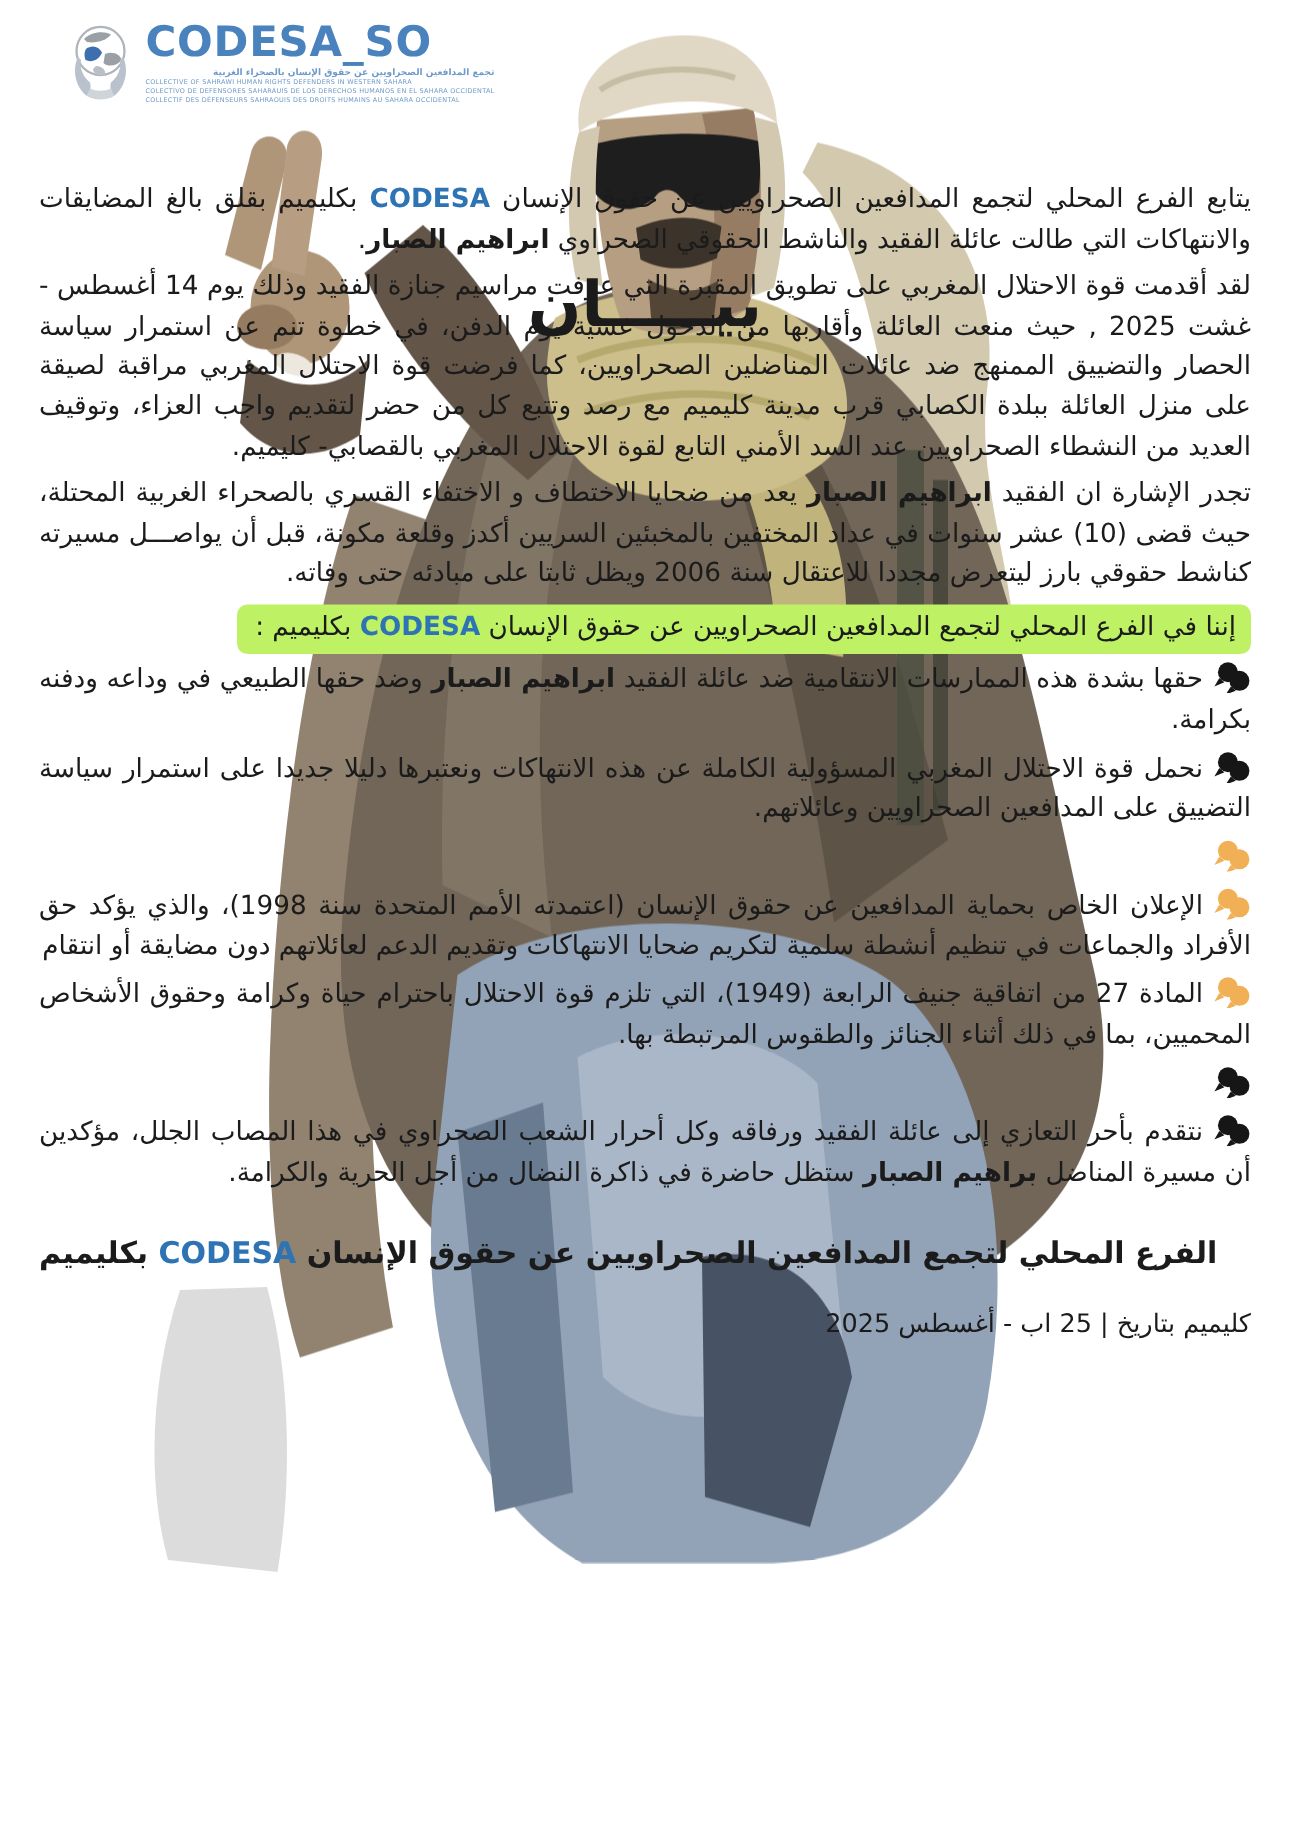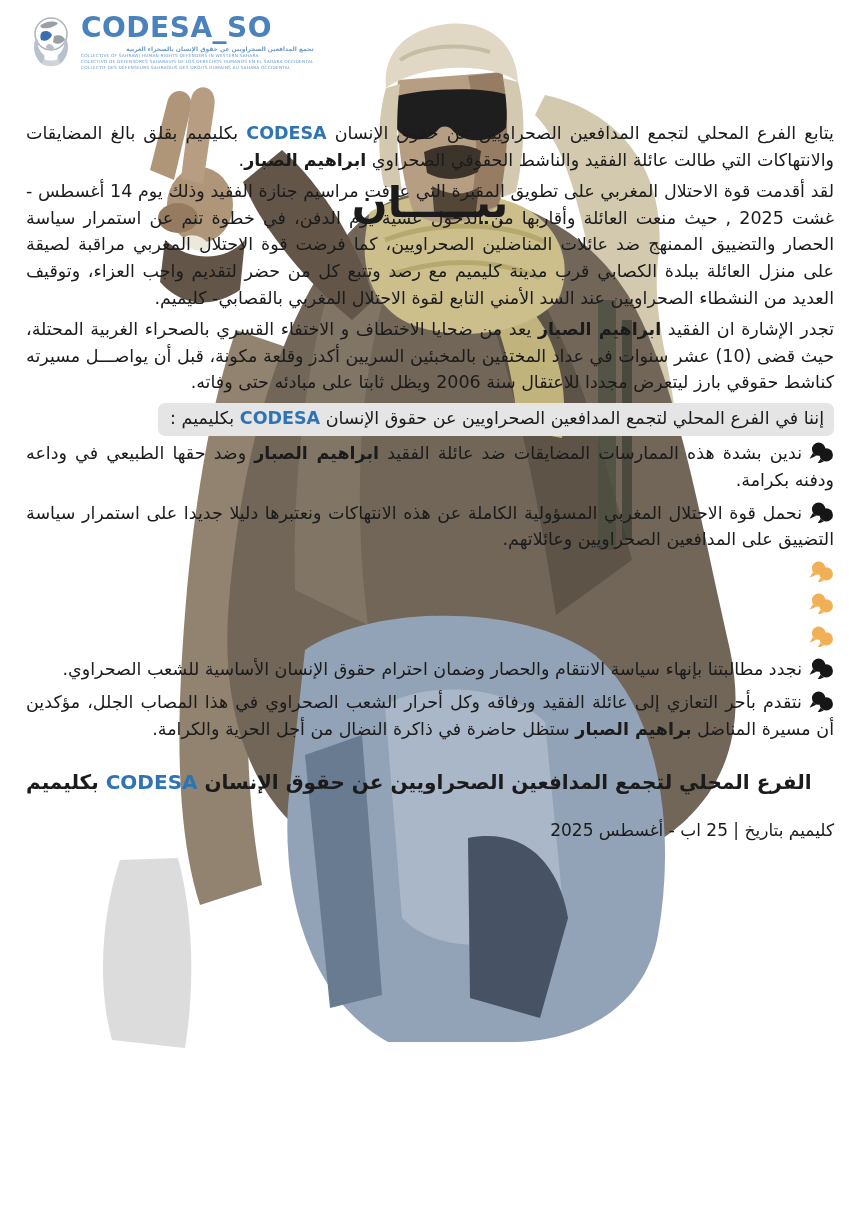--- a/index.html
+++ b/index.html
@@ -4,35 +4,35 @@
 <style>
   html,body{margin:0;padding:0;}
   body{
     width:860px;height:1216px;position:relative;overflow:hidden;
     background:#ffffff;color:#1b1b1b;
     font-family:"DejaVu Sans", sans-serif;
   }
   
   .figure{position:absolute;top:0;left:0;z-index:0;}
   
-  .logo{position:absolute;top:14px;left:28px;z-index:3;display:flex;align-items:flex-start;gap:7px;}
+  .logo{position:absolute;top:14px;left:44px;z-index:3;display:flex;align-items:flex-start;gap:7px;}
   .logo-text{display:flex;flex-direction:column;}
   .logo-word{color:#4a82bd;font-weight:bold;font-size:28px;line-height:1;letter-spacing:.5px;}
   .logo-taglines{margin-top:3px;display:flex;flex-direction:column;gap:1px;color:#6d9ac9;}
   .tag-ar{font-size:6px;font-weight:bold;direction:rtl;}
   .tag-latin{font-size:4.3px;letter-spacing:.2px;}
   
   .title{position:absolute;top:146px;left:0;right:0;z-index:2;text-align:center;
     font-size:42px;font-weight:bold;letter-spacing:1px;margin-top:32px;}
   
   .content{position:absolute;inset:0;z-index:2;padding:120px 26px 0 26px;direction:rtl;border-radius:10px;}
   p.body{font-size:17.5px;line-height:1.52;text-align:justify;margin:0 0 5px 0;}
   .codesa{color:#2e74b5;font-weight:bold;}
   .hl-wrap{margin:7px 0 4px 0;}
-  .highlight{display:inline-block;background:#e5e5e5;border-radius:7px;padding:3px 10px 5px 12px;
+  .highlight{display:inline-block;background:#bef264;border-radius:7px;padding:3px 10px 5px 12px;
     font-size:17.5px;line-height:1.45;}
   .bullet{font-size:17.5px;line-height:1.52;text-align:justify;margin:0 0 6px 0;}
   .marker{display:inline-block;width:25px;height:21px;vertical-align:-4px;margin-left:7px;}
   .marker svg{display:block;}
   .m-black{fill:#161616;}
   .m-yellow{fill:#f1b055;}
   .remind{font-weight:bold;font-size:18px;margin:3px 70px 7px 0;text-align:right;}
   .footer-org{margin-top:28px;text-align:left;font-weight:bold;font-size:20px;direction:rtl;}
   .footer-date{margin-top:26px;text-align:right;font-size:17px;direction:rtl;}
 </style>
@@ -125,21 +125,21 @@
     <span class="highlight"><span>إننا في الفرع المحلي لتجمع المدافعين الصحراويين عن حقوق الإنسان </span><span class="codesa">CODESA</span><span> بكليميم :</span></span>
   </div>
 
   <p class="bullet"><span class="marker"><svg width="25" height="21" viewBox="0 0 26 22">
           <g class="m-black">
             <circle cx="10" cy="7.5" r="7"></circle>
             <circle cx="18" cy="13.5" r="7"></circle>
             <path d="M4,11.5 L0.5,17.5 L7.5,14.5 Z"></path>
             <path d="M12,17.5 L8.5,23 L15.5,20.5 Z"></path>
           </g>
-        </svg></span><span>ندين بشدة هذه الممارسات المضايقات ضد عائلة الفقيد </span><b>ابراهيم الصبار</b><span> وضد حقها الطبيعي في وداعه ودفنه بكرامة.</span></p>
+        </svg></span><span>حقها بشدة هذه الممارسات الانتقامية ضد عائلة الفقيد </span><b>ابراهيم الصبار</b><span> وضد حقها الطبيعي في وداعه ودفنه بكرامة.</span></p>
 
   <p class="bullet"><span class="marker"><svg width="25" height="21" viewBox="0 0 26 22">
           <g class="m-black">
             <circle cx="10" cy="7.5" r="7"></circle>
             <circle cx="18" cy="13.5" r="7"></circle>
             <path d="M4,11.5 L0.5,17.5 L7.5,14.5 Z"></path>
             <path d="M12,17.5 L8.5,23 L15.5,20.5 Z"></path>
           </g>
         </svg></span><span>نحمل قوة الاحتلال المغربي المسؤولية الكاملة عن هذه الانتهاكات ونعتبرها دليلا جديدا على استمرار سياسة التضييق على المدافعين الصحراويين وعائلاتهم.</span></p>
 
@@ -153,39 +153,39 @@
           </g>
         </svg></span></p>
 
   <p class="bullet"><span class="marker"><svg width="25" height="21" viewBox="0 0 26 22">
           <g class="m-yellow">
             <circle cx="10" cy="7.5" r="7"></circle>
             <circle cx="18" cy="13.5" r="7"></circle>
             <path d="M4,11.5 L0.5,17.5 L7.5,14.5 Z"></path>
             <path d="M12,17.5 L8.5,23 L15.5,20.5 Z"></path>
           </g>
-        </svg></span></p>
+        </svg></span><span>الإعلان الخاص بحماية المدافعين عن حقوق الإنسان (اعتمدته الأمم المتحدة سنة 1998)، والذي يؤكد حق الأفراد والجماعات في تنظيم أنشطة سلمية لتكريم ضحايا الانتهاكات وتقديم الدعم لعائلاتهم دون مضايقة أو انتقام</span></p>
 
   <p class="bullet"><span class="marker"><svg width="25" height="21" viewBox="0 0 26 22">
           <g class="m-yellow">
             <circle cx="10" cy="7.5" r="7"></circle>
             <circle cx="18" cy="13.5" r="7"></circle>
             <path d="M4,11.5 L0.5,17.5 L7.5,14.5 Z"></path>
             <path d="M12,17.5 L8.5,23 L15.5,20.5 Z"></path>
           </g>
-        </svg></span></p>
+        </svg></span><span>المادة 27 من اتفاقية جنيف الرابعة (1949)، التي تلزم قوة الاحتلال باحترام حياة وكرامة وحقوق الأشخاص المحميين، بما في ذلك أثناء الجنائز والطقوس المرتبطة بها.</span></p>
 
   <p class="bullet"><span class="marker"><svg width="25" height="21" viewBox="0 0 26 22">
           <g class="m-black">
             <circle cx="10" cy="7.5" r="7"></circle>
             <circle cx="18" cy="13.5" r="7"></circle>
             <path d="M4,11.5 L0.5,17.5 L7.5,14.5 Z"></path>
             <path d="M12,17.5 L8.5,23 L15.5,20.5 Z"></path>
           </g>
-        </svg></span><span>نجدد مطالبتنا بإنهاء سياسة الانتقام والحصار وضمان احترام حقوق الإنسان الأساسية للشعب الصحراوي.</span></p>
+        </svg></span></p>
 
   <p class="bullet"><span class="marker"><svg width="25" height="21" viewBox="0 0 26 22">
           <g class="m-black">
             <circle cx="10" cy="7.5" r="7"></circle>
             <circle cx="18" cy="13.5" r="7"></circle>
             <path d="M4,11.5 L0.5,17.5 L7.5,14.5 Z"></path>
             <path d="M12,17.5 L8.5,23 L15.5,20.5 Z"></path>
           </g>
         </svg></span><span>نتقدم بأحر التعازي إلى عائلة الفقيد ورفاقه وكل أحرار الشعب الصحراوي في هذا المصاب الجلل، مؤكدين أن مسيرة المناضل </span><b>براهيم الصبار</b><span> ستظل حاضرة في ذاكرة النضال من أجل الحرية والكرامة.</span></p>
 

